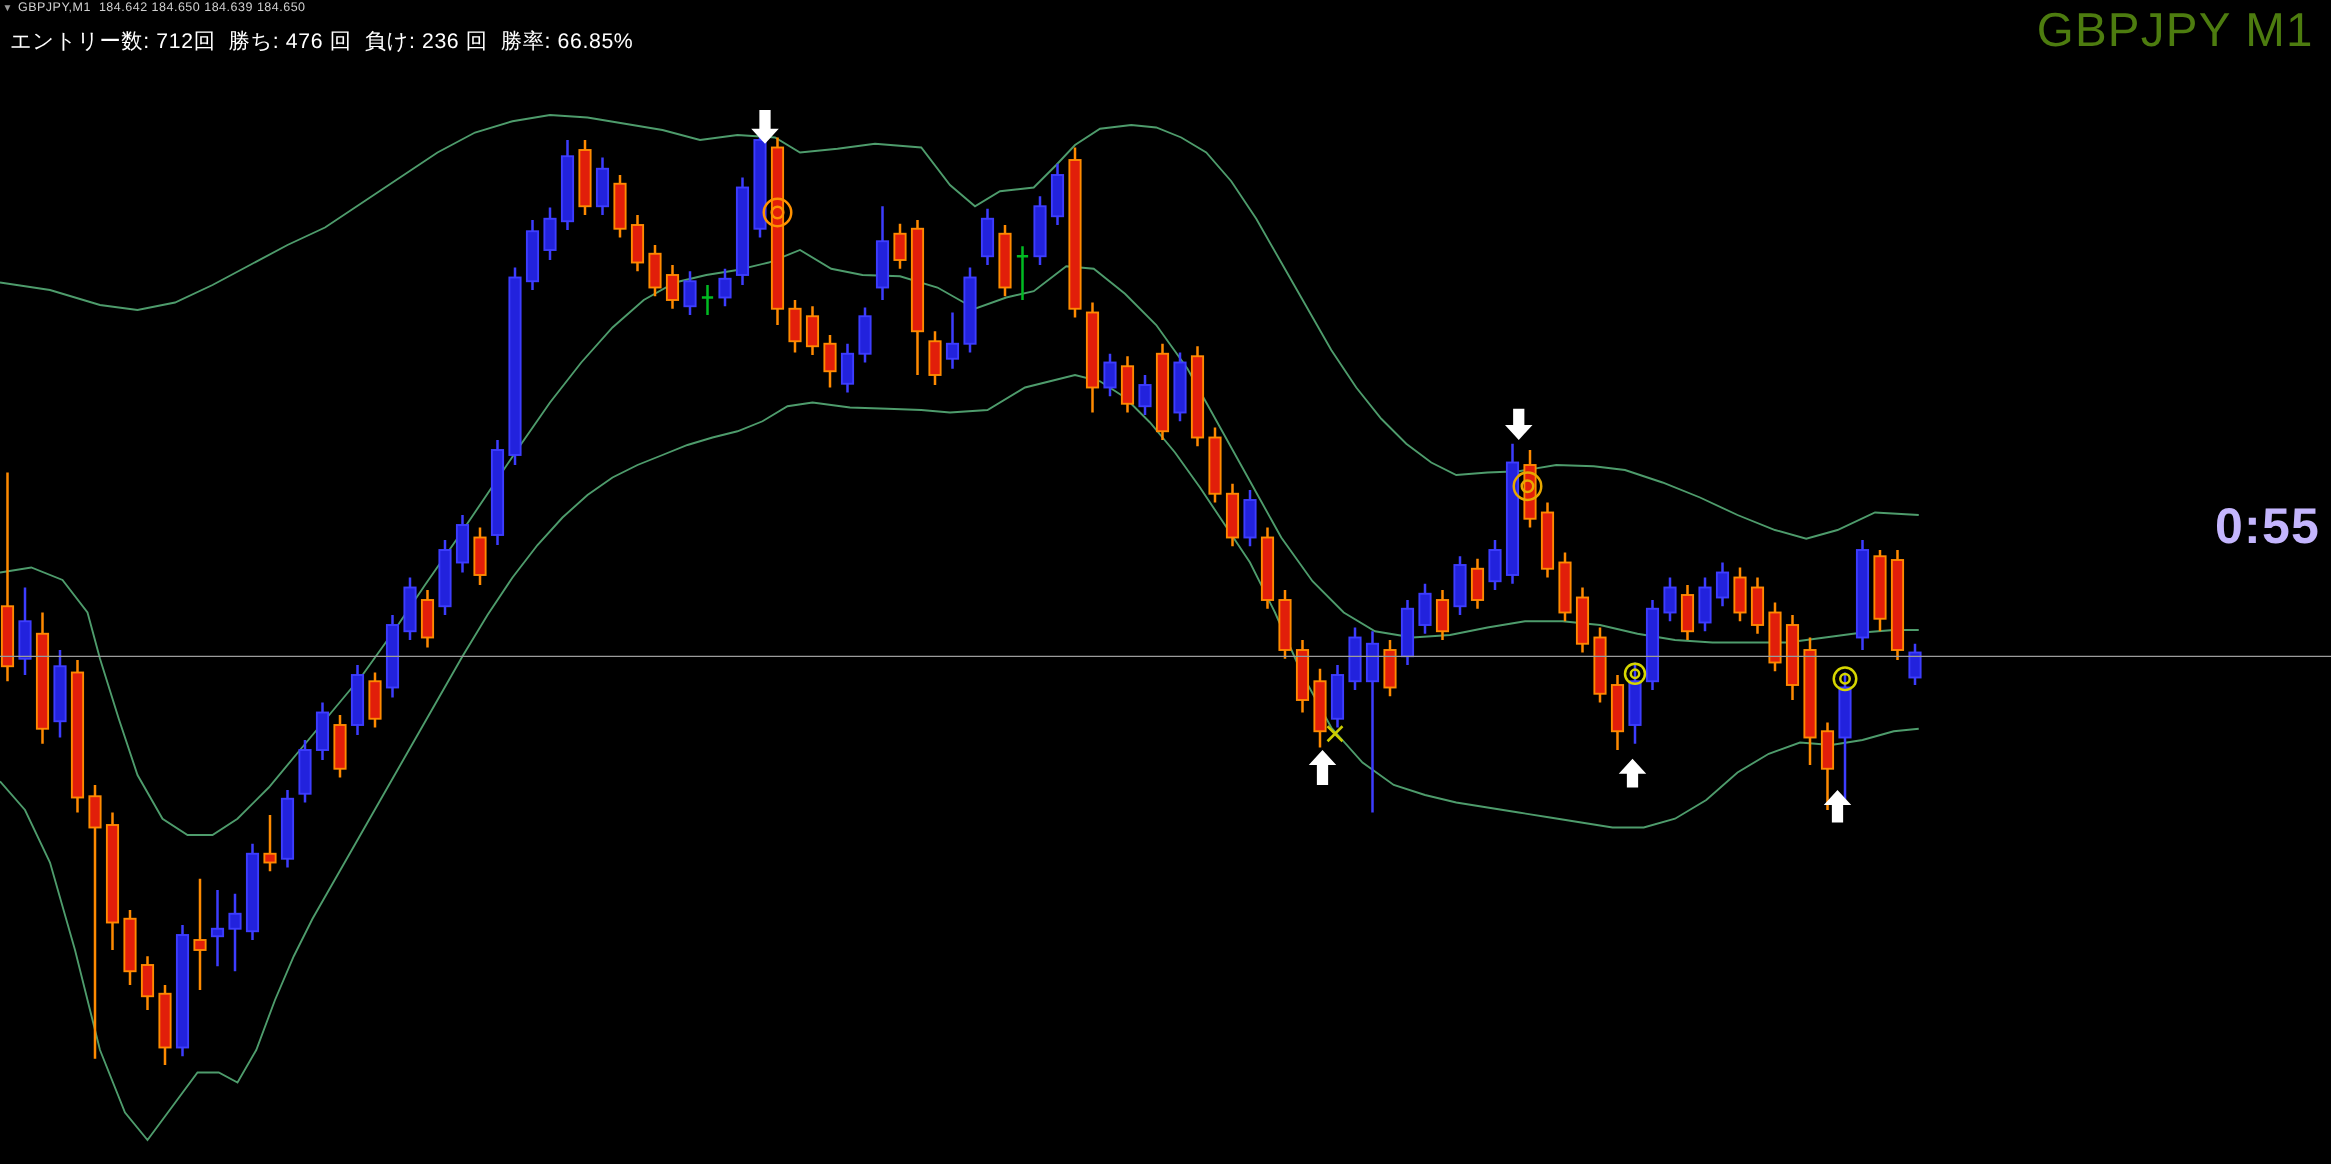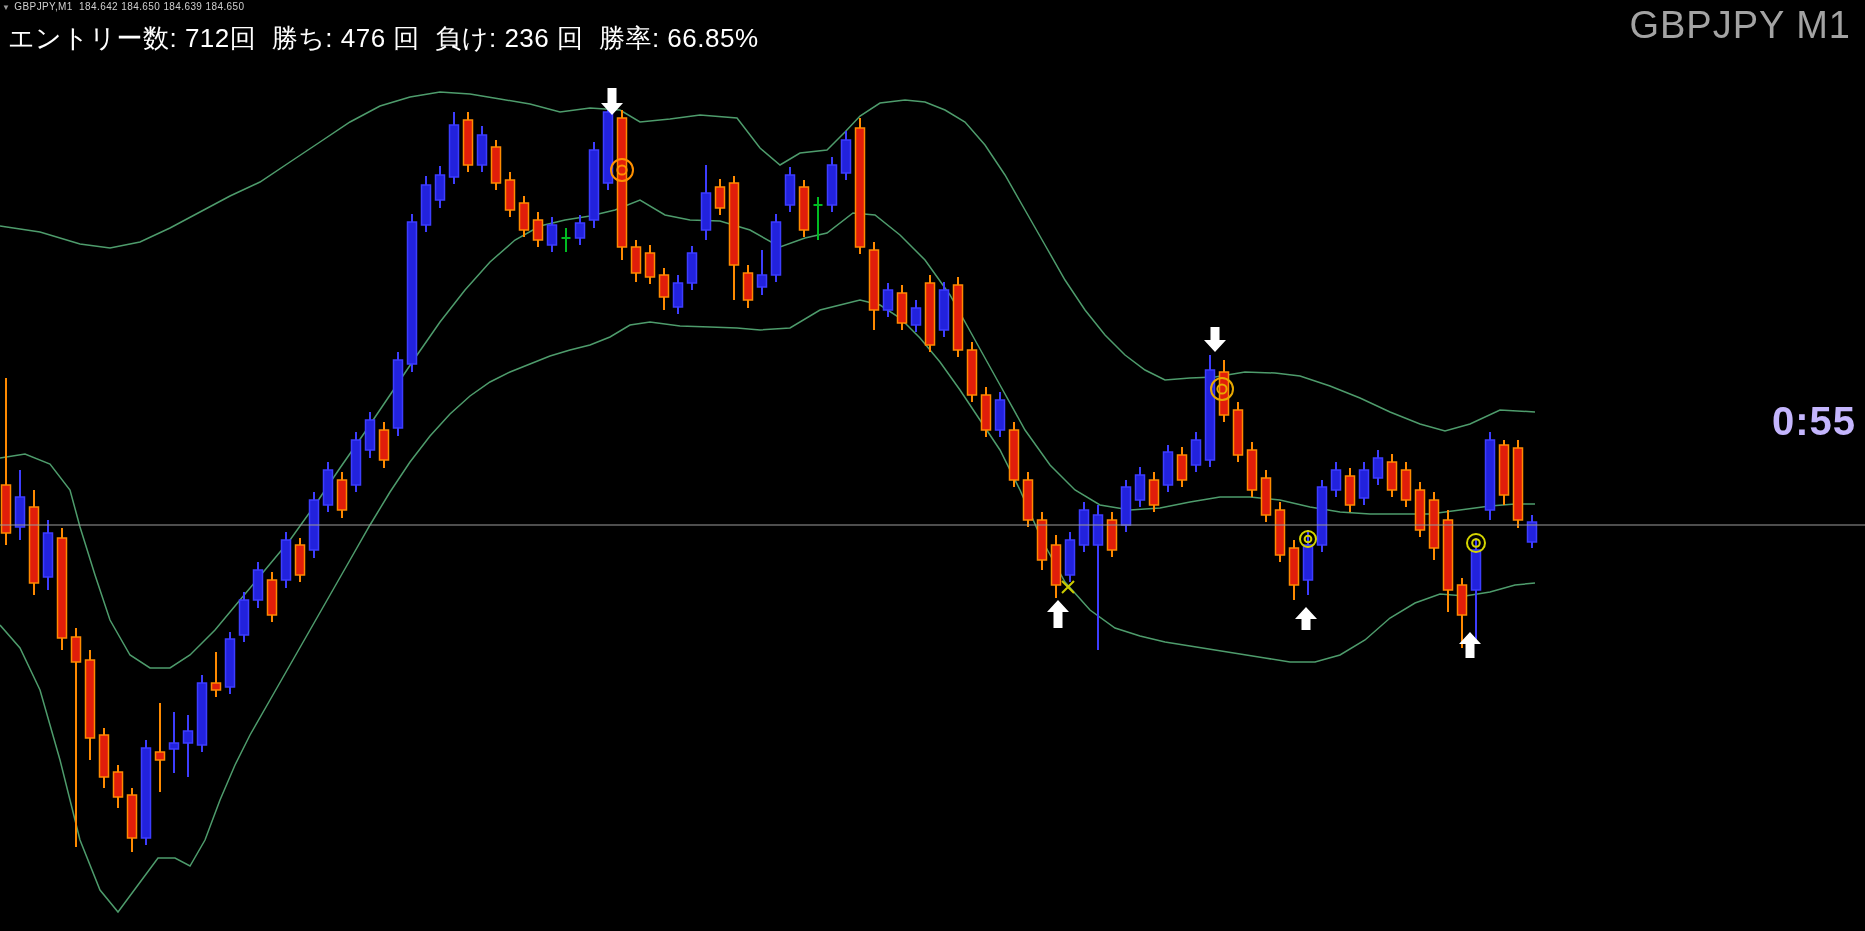--- a/index.html
+++ b/index.html
@@ -2,23 +2,23 @@
 <html><head>
 <meta charset="utf-8">
 <style>
   html,body{margin:0;padding:0;background:#000;}
   .screen{position:relative;width:1865px;height:931px;background:#000;overflow:hidden;
           font-family:"Liberation Sans",sans-serif;}
   #chart-svg{position:absolute;left:0;top:0;}
   .symbol-info{position:absolute;left:2px;top:1px;font-size:10px;line-height:12px;
                color:#cfcfcf;letter-spacing:.4px;white-space:pre;text-align:right;}
   .symbol-info .tri{color:#9a9a9a;font-size:8px;margin-right:4px;}
-  .stats{position:absolute;left:8px;top:21px;font-size:26px;color:#ffffff;
+  .stats{position:absolute;left:8px;top:21px;font-size:17px;color:#ffffff;
          letter-spacing:.5px;white-space:pre;}
-  .watermark{position:absolute;right:14px;top:4px;font-size:38px;color:#a3a3a3;
+  .watermark{position:absolute;right:14px;top:4px;font-size:38px;color:#4d7c0f;
              letter-spacing:1px;}
   .timer{position:absolute;right:9px;top:399px;font-size:40px;font-weight:bold;
          color:#c4b5fd;letter-spacing:1px;}
 </style>
 </head>
 <body>
 
 <div class="screen">
 
   <svg id="chart-svg" width="1865" height="931" viewBox="0 0 1865 931">

